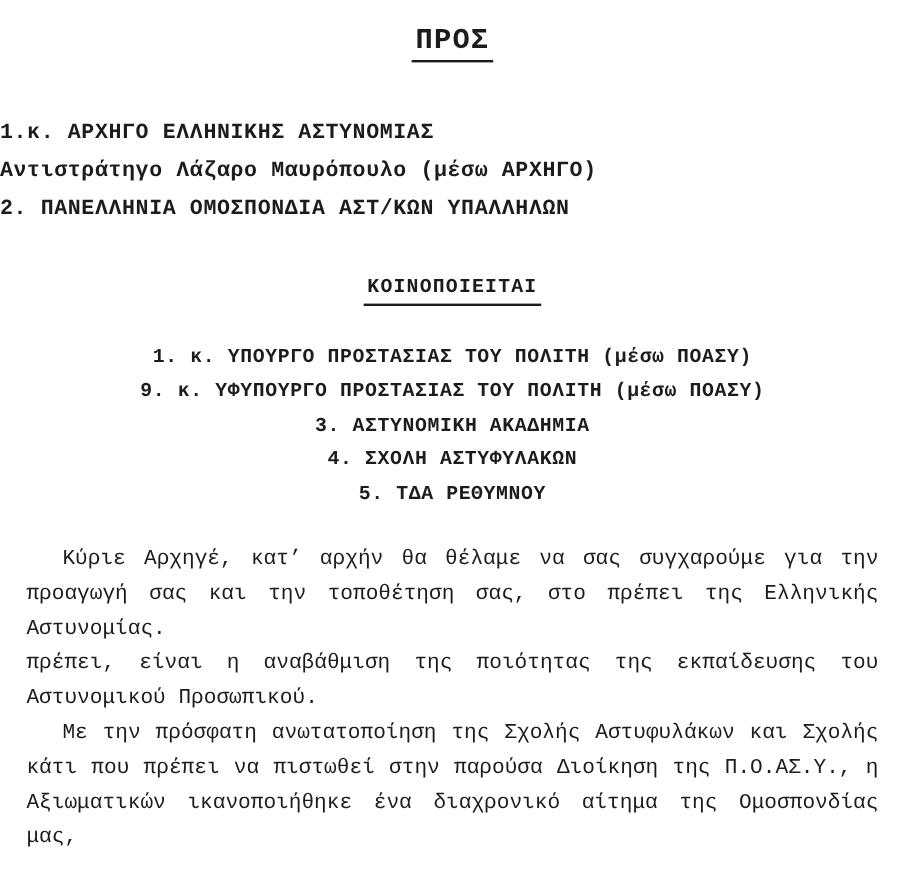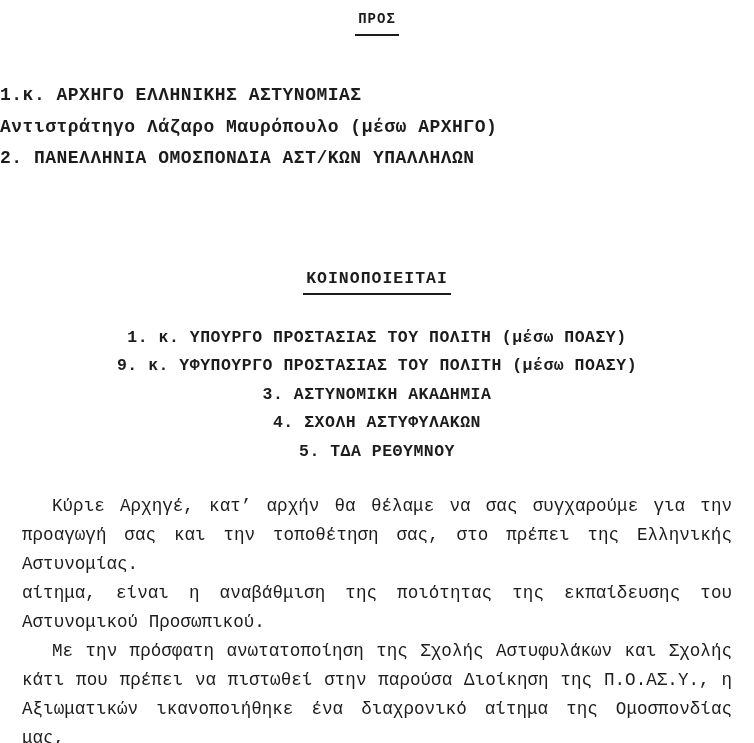--- a/index.html
+++ b/index.html
@@ -10,29 +10,29 @@
     background: #ffffff;
     color: #1c1c1c;
     font-family: "Liberation Mono", "DejaVu Sans Mono", monospace;
     box-sizing: border-box;
     padding-top: 6px;
     overflow: hidden;
   }
   
   .heading-wrap { text-align: center; }
   .heading-wrap.h-to { line-height: 26px; }
-  .heading-wrap.h-cc { line-height: 24px; margin-top: 92px; }
+  .heading-wrap.h-cc { line-height: 24px; margin-top: 36px; }
   .heading {
     display: inline-block;
     font-weight: bold;
     border-bottom: 2.5px solid #1c1c1c;
     padding: 0 3px 2px 3px;
     letter-spacing: 1px;
   }
-  .h-to .heading { font-size: 14px; }
+  .h-to .heading { font-size: 24px; margin-top: 16px; }
   .h-cc .heading { font-size: 16.5px; border-bottom-width: 2px; }
   
   .to-block { margin-top: 44px; }
   .to-line {
     text-align: left;
     font-weight: bold;
     font-size: 18px;
     line-height: 31.5px;
     letter-spacing: 0.5px;
     white-space: nowrap;
@@ -87,21 +87,21 @@
 
   <div class="letter-body">
 
     <p class="para">
       <span class="bline jline indent" style="display:block">Κύριε Αρχηγέ, κατ’ αρχήν θα θέλαμε να σας συγχαρούμε για την</span>
       <span class="bline jline" style="display:block">προαγωγή σας και την τοποθέτηση σας, στο πρέπει της Ελληνικής</span>
       <span class="bline" style="display:block">Αστυνομίας.</span>
     </p>
 
     <p class="para">
-      <span class="bline jline" style="display:block">αίτημα, είναι η αναβάθμιση της ποιότητας της εκπαίδευσης του</span>
+      <span class="bline jline" style="display:block">πρέπει, είναι η αναβάθμιση της ποιότητας της εκπαίδευσης του</span>
       <span class="bline" style="display:block">Αστυνομικού Προσωπικού.</span>
     </p>
 
     <p class="para">
       <span class="bline jline indent" style="display:block">Με την πρόσφατη ανωτατοποίηση της Σχολής Αστυφυλάκων και Σχολής</span>
       <span class="bline jline" style="display:block">κάτι που πρέπει να πιστωθεί στην παρούσα Διοίκηση της Π.Ο.ΑΣ.Υ., η</span>
       <span class="bline jline" style="display:block">Αξιωματικών ικανοποιήθηκε ένα διαχρονικό αίτημα της Ομοσπονδίας μας,</span>
     </p>
 
   </div>

